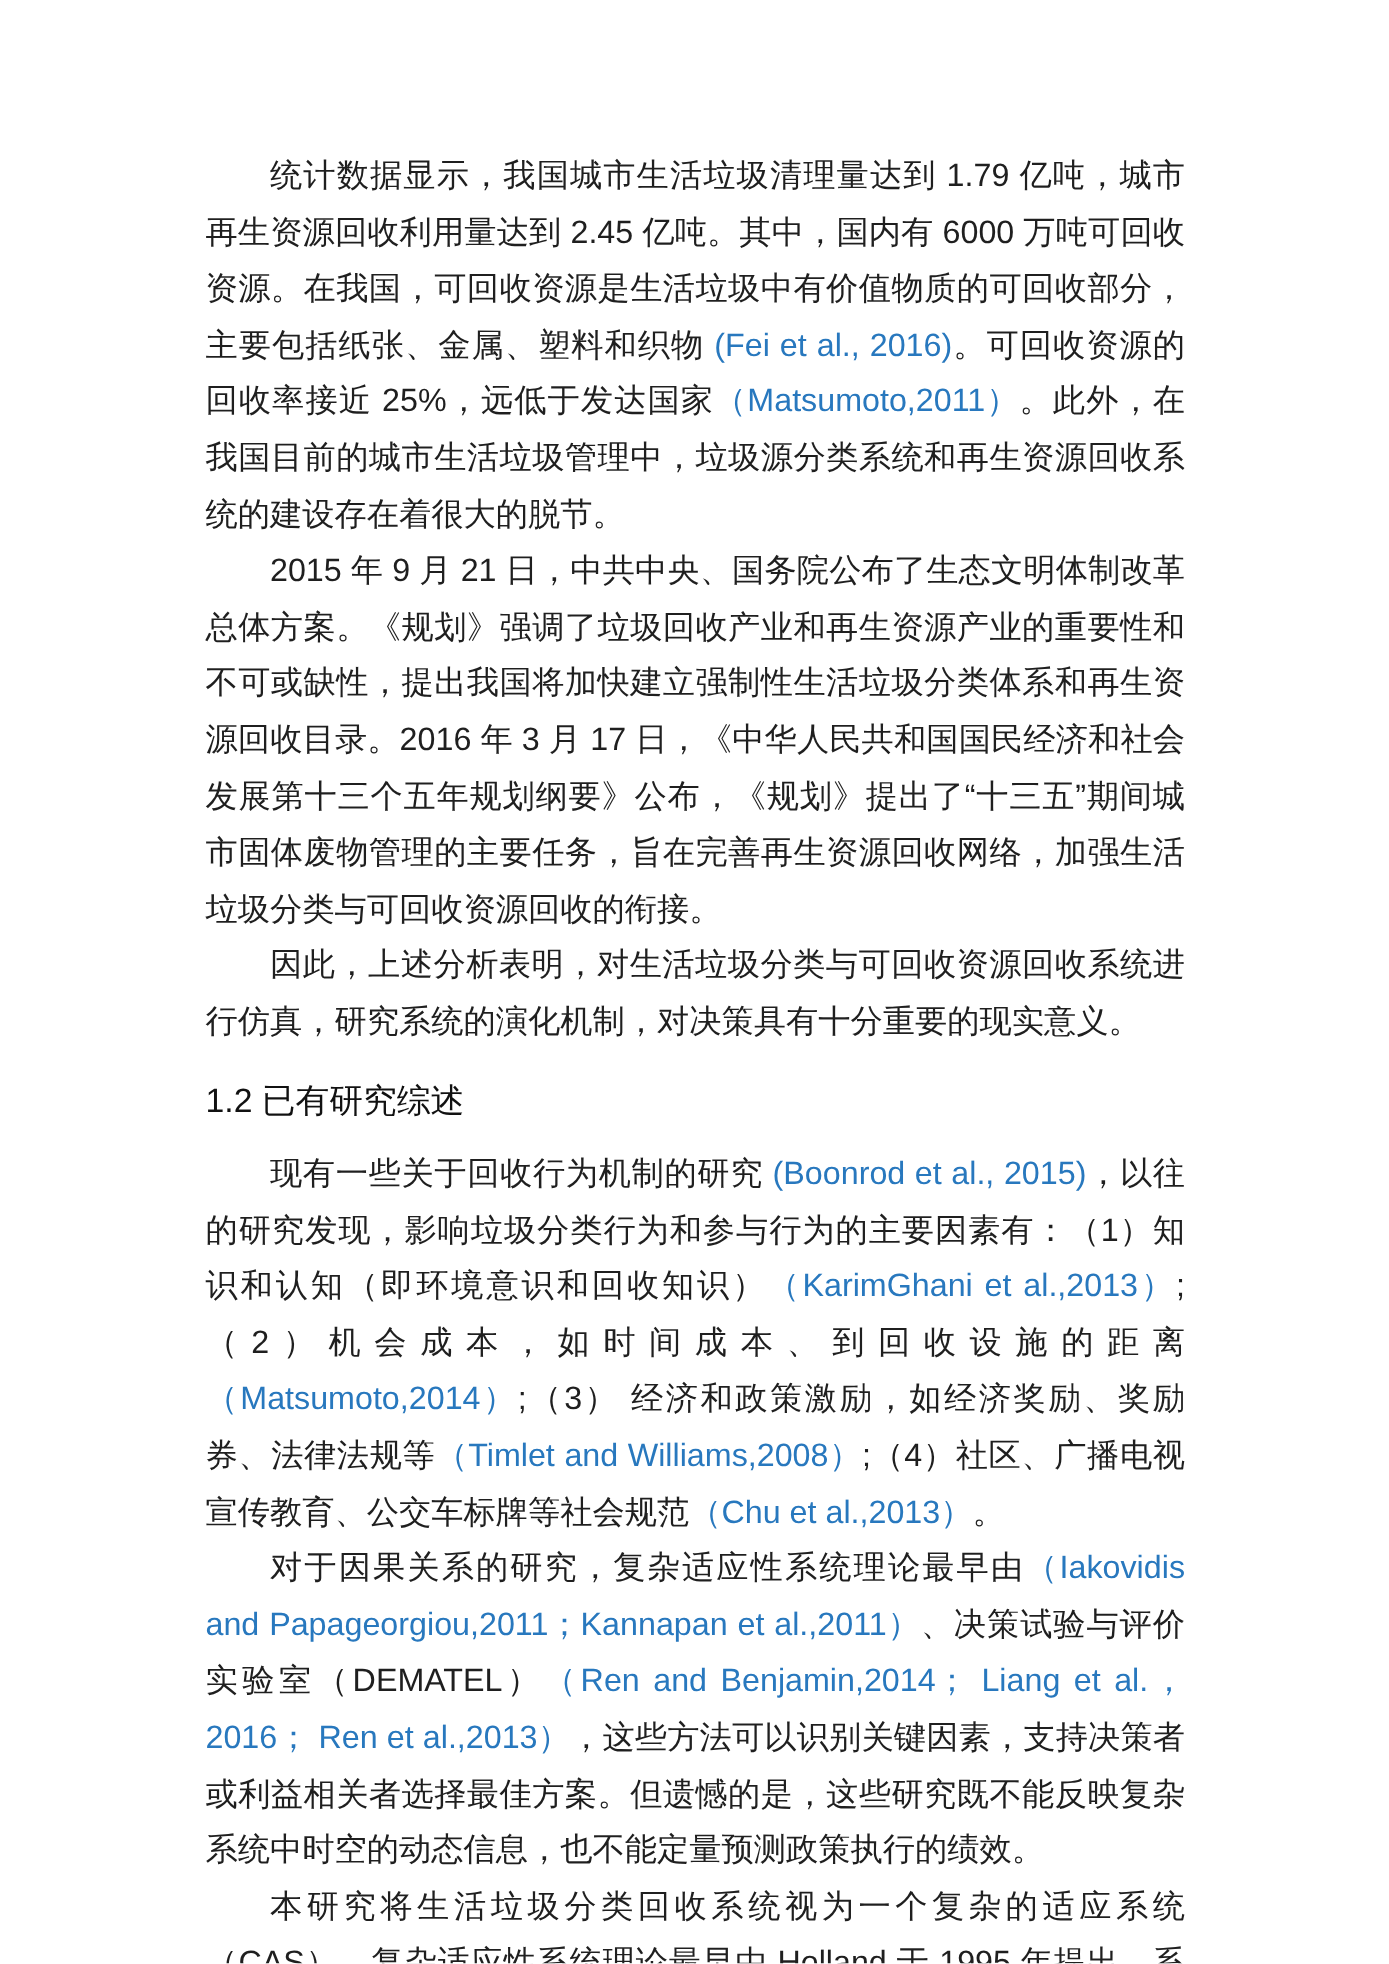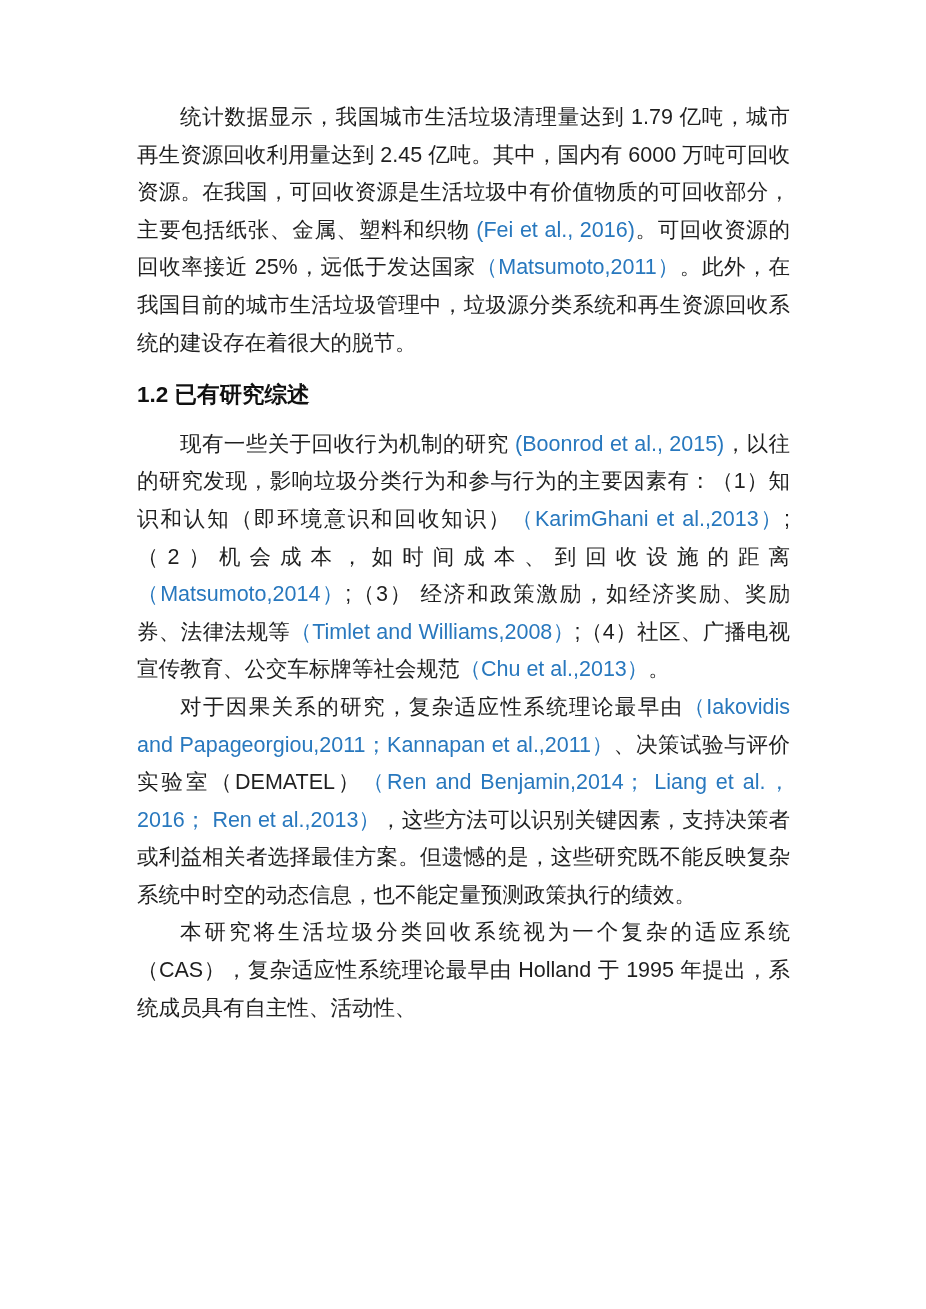--- a/index.html
+++ b/index.html
@@ -28,34 +28,36 @@
     color: #1f1f1f;
     text-align: justify;
     text-justify: inter-ideograph;
     text-indent: 2em;
     word-break: break-word;
   }
   .heading {
     margin: 14px 0 12px 0;
     font-size: 22.5px;
     line-height: 37.6px;
-    font-weight: 700;
+    font-weight: 400;
     color: #111111;
     text-indent: 0;
     text-align: left;
   }
   .link {
     color: #2878BE;
     cursor: pointer;
   }
 </style>
 </head>
 <body>
 
 <div class="page">
   <div class="content">
     <p class="para"><span>统计数据显示，我国城市生活垃圾清理量达到 1.79 亿吨，城市再生资源回收利用量达到 2.45 亿吨。其中，国内有 6000 万吨可回收资源。在我国，可回收资源是生活垃圾中有价值物质的可回收部分，主要包括纸张、金属、塑料和织物 </span><span class="link">(Fei et al., 2016)</span><span>。可回收资源的回收率接近 25%，远低于发达国家</span><span class="link">（Matsumoto,2011）</span><span>。此外，在我国目前的城市生活垃圾管理中，垃圾源分类系统和再生资源回收系统的建设存在着很大的脱节。</span></p>
+    <p class="para"><span>2015 年 9 月 21 日，中共中央、国务院公布了生态文明体制改革总体方案。《规划》强调了垃圾回收产业和再生资源产业的重要性和不可或缺性，提出我国将加快建立强制性生活垃圾分类体系和再生资源回收目录。2016 年 3 月 17 日，《中华人民共和国国民经济和社会发展第十三个五年规划纲要》公布，《规划》提出了“十三五”期间城市固体废物管理的主要任务，旨在完善再生资源回收网络，加强生活垃圾分类与可回收资源回收的衔接。</span></p>
+    <p class="para"><span>因此，上述分析表明，对生活垃圾分类与可回收资源回收系统进行仿真，研究系统的演化机制，对决策具有十分重要的现实意义。</span></p>
     <h2 class="heading">1.2 已有研究综述</h2>
     <p class="para"><span>现有一些关于回收行为机制的研究 </span><span class="link">(Boonrod et al., 2015)</span><span>，以往的研究发现，影响垃圾分类行为和参与行为的主要因素有：（1）知识和认知（即环境意识和回收知识）</span><span class="link">（KarimGhani et al.,2013）</span><span>;（2）机会成本，如时间成本、到回收设施的距离</span><span class="link">（Matsumoto,2014）</span><span>;（3） 经济和政策激励，如经济奖励、奖励券、法律法规等</span><span class="link">（Timlet and Williams,2008）</span><span>;（4）社区、广播电视宣传教育、公交车标牌等社会规范</span><span class="link">（Chu et al.,2013）</span><span>。</span></p>
     <p class="para"><span>对于因果关系的研究，复杂适应性系统理论最早由</span><span class="link">（Iakovidis and Papageorgiou,2011；Kannapan et al.,2011）</span><span>、决策试验与评价实验室（DEMATEL）</span><span class="link">（Ren and Benjamin,2014； Liang et al.，2016； Ren et al.,2013）</span><span>，这些方法可以识别关键因素，支持决策者或利益相关者选择最佳方案。但遗憾的是，这些研究既不能反映复杂系统中时空的动态信息，也不能定量预测政策执行的绩效。</span></p>
     <p class="para"><span>本研究将生活垃圾分类回收系统视为一个复杂的适应系统（CAS），复杂适应性系统理论最早由 Holland 于 1995 年提出，系统成员具有自主性、活动性、</span></p>
   </div>
 </div>
 
 </body></html>

